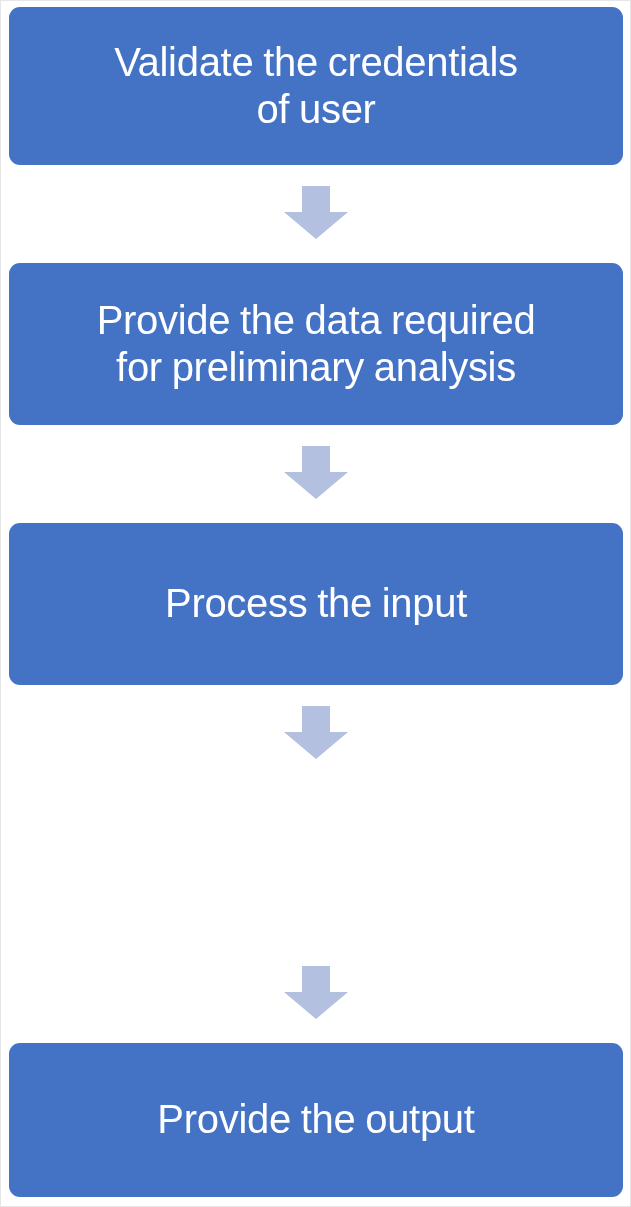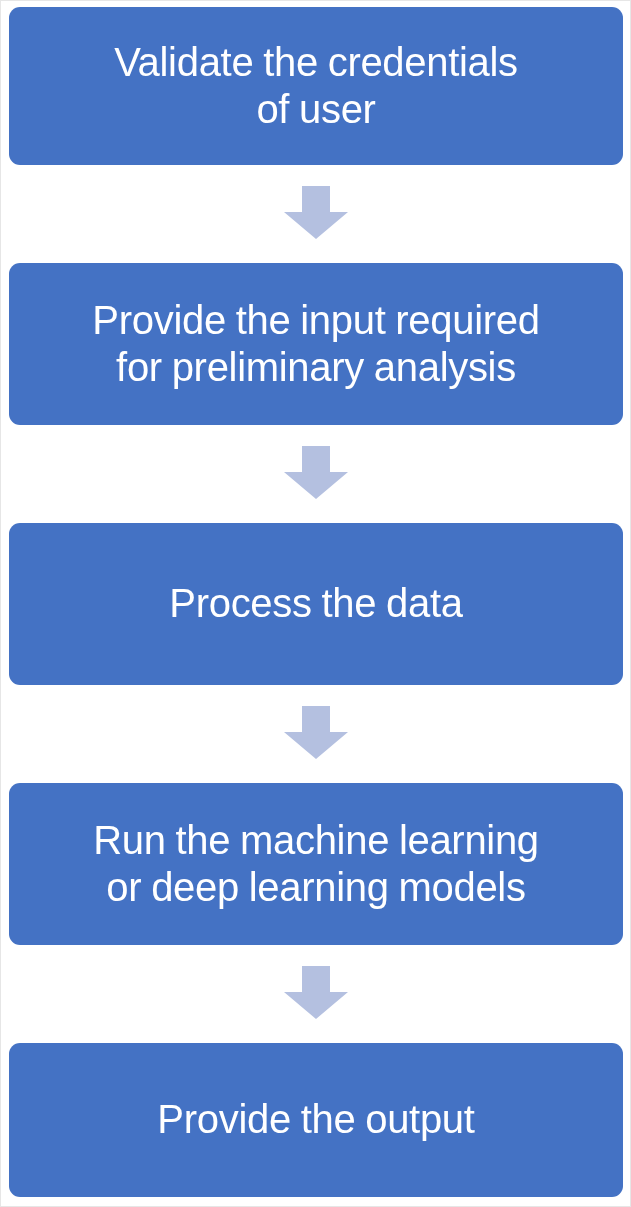--- a/index.html
+++ b/index.html
@@ -90,44 +90,40 @@
 of user</span>
     </div>
 
     <div class="connector c0">
       <svg viewBox="0 0 64 53" xmlns="http://www.w3.org/2000/svg" aria-hidden="true">
         <polygon points="18,0 46,0 46,26 64,26 32,53 0,26 18,26" fill="#B4C0E0"></polygon>
       </svg>
     </div>
 
     <div class="node n1">
-      <span class="node-label">Provide the input required
+      <span class="node-label">Provide the data required
 for preliminary analysis</span>
     </div>
 
     <div class="connector c1">
       <svg viewBox="0 0 64 53" xmlns="http://www.w3.org/2000/svg" aria-hidden="true">
         <polygon points="18,0 46,0 46,26 64,26 32,53 0,26 18,26" fill="#B4C0E0"></polygon>
       </svg>
     </div>
 
     <div class="node n2">
-      <span class="node-label">Process the data</span>
+      <span class="node-label">Process the input</span>
     </div>
 
     <div class="connector c2">
       <svg viewBox="0 0 64 53" xmlns="http://www.w3.org/2000/svg" aria-hidden="true">
         <polygon points="18,0 46,0 46,26 64,26 32,53 0,26 18,26" fill="#B4C0E0"></polygon>
       </svg>
     </div>
 
-    <div class="node n3">
-      <span class="node-label">Run the machine learning
-or deep learning models</span>
-    </div>
 
     <div class="connector c3">
       <svg viewBox="0 0 64 53" xmlns="http://www.w3.org/2000/svg" aria-hidden="true">
         <polygon points="18,0 46,0 46,26 64,26 32,53 0,26 18,26" fill="#B4C0E0"></polygon>
       </svg>
     </div>
 
     <div class="node n4">
       <span class="node-label">Provide the output</span>
     </div>

